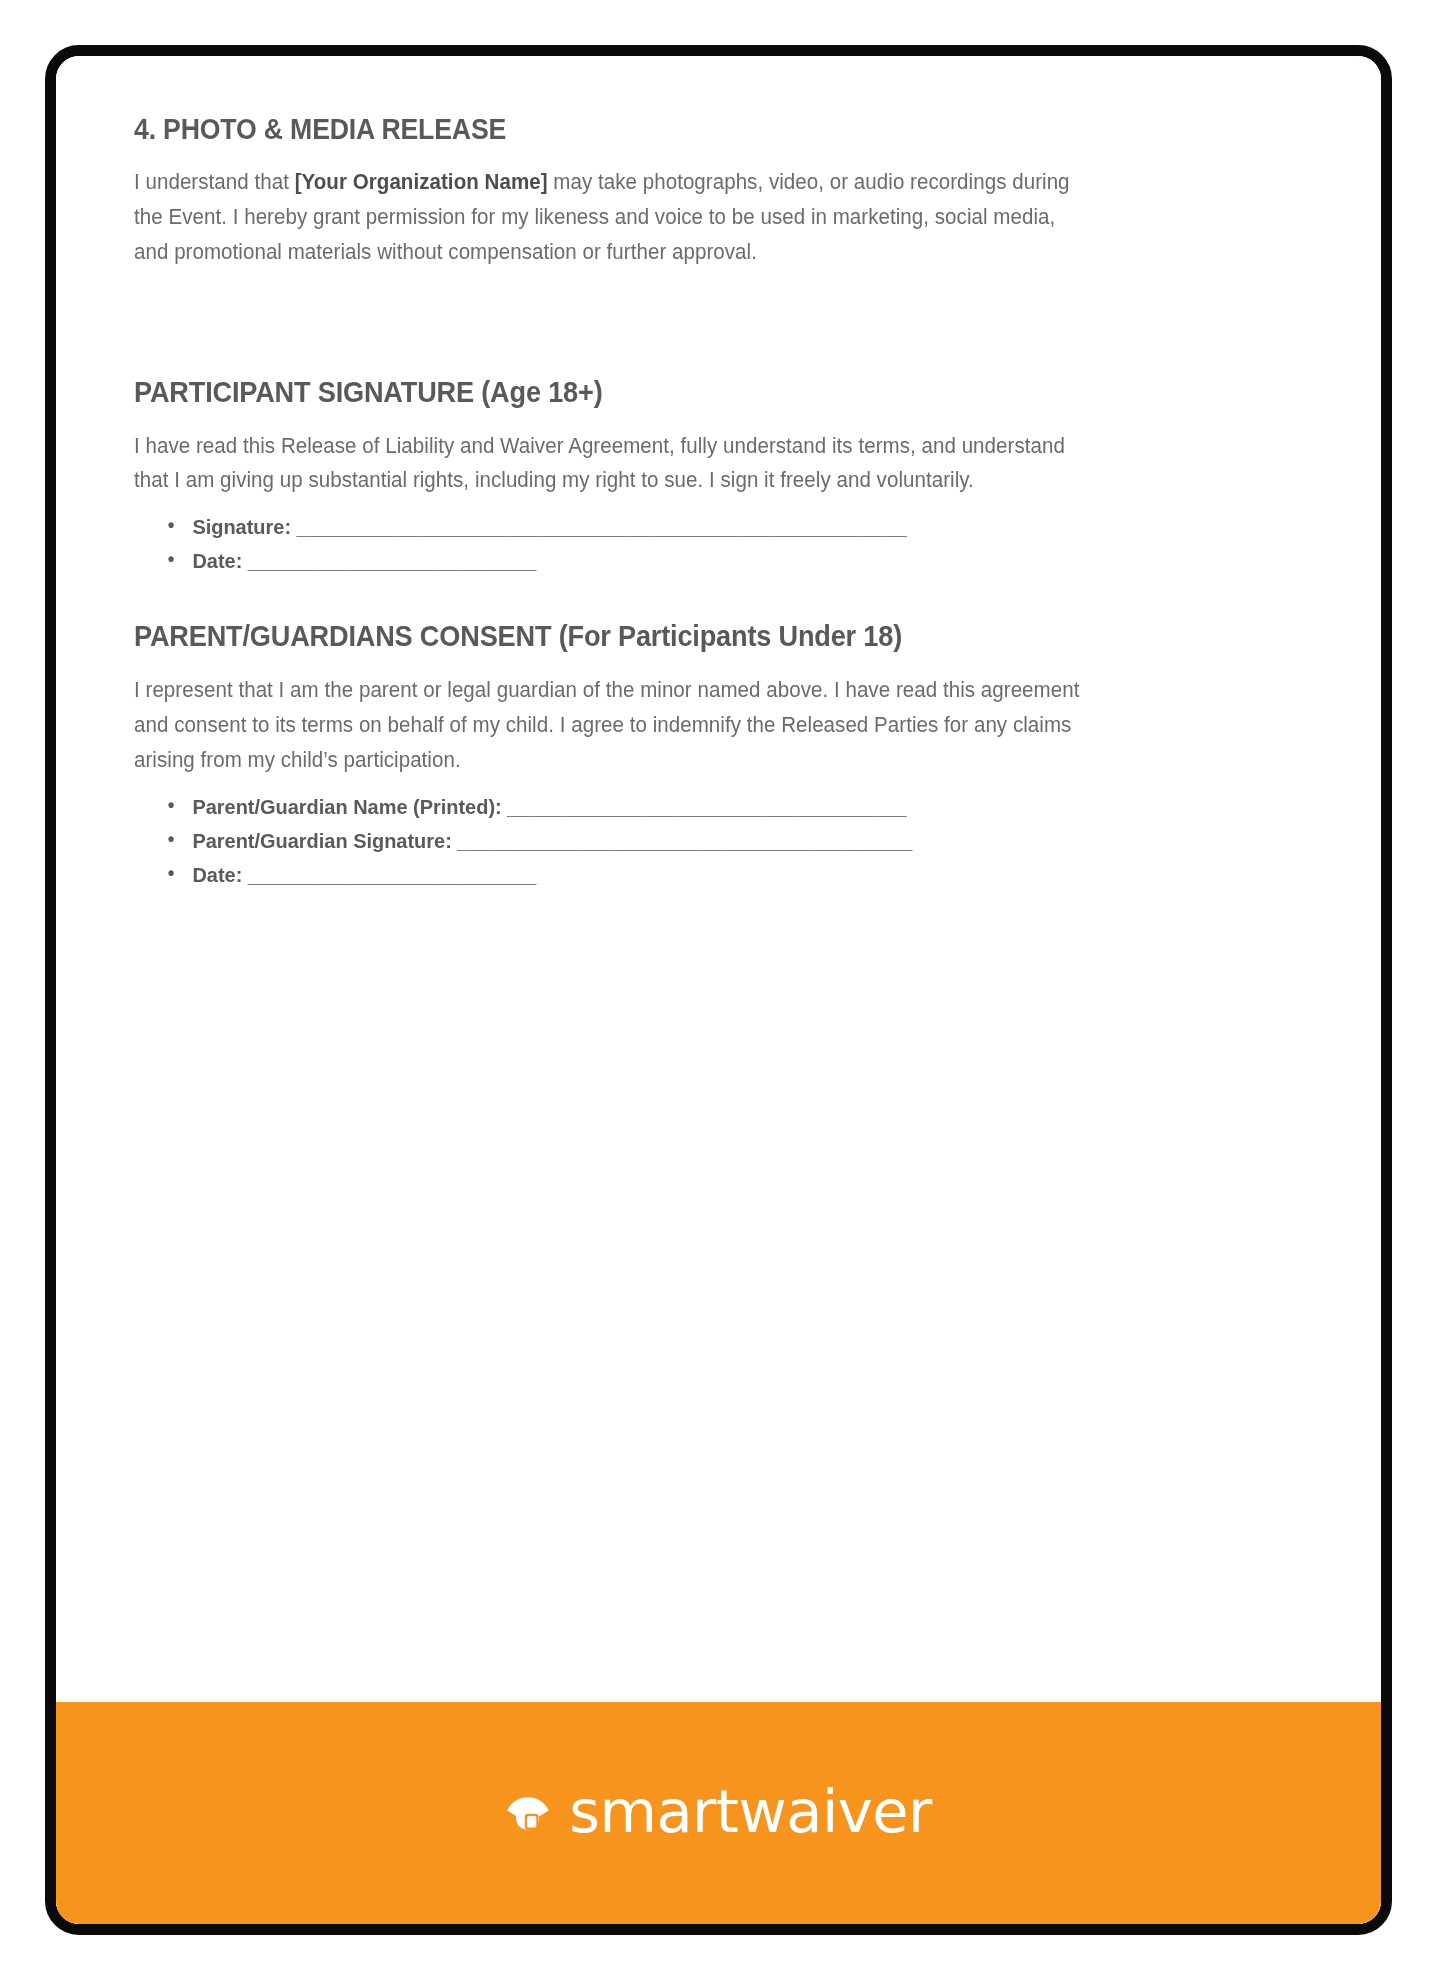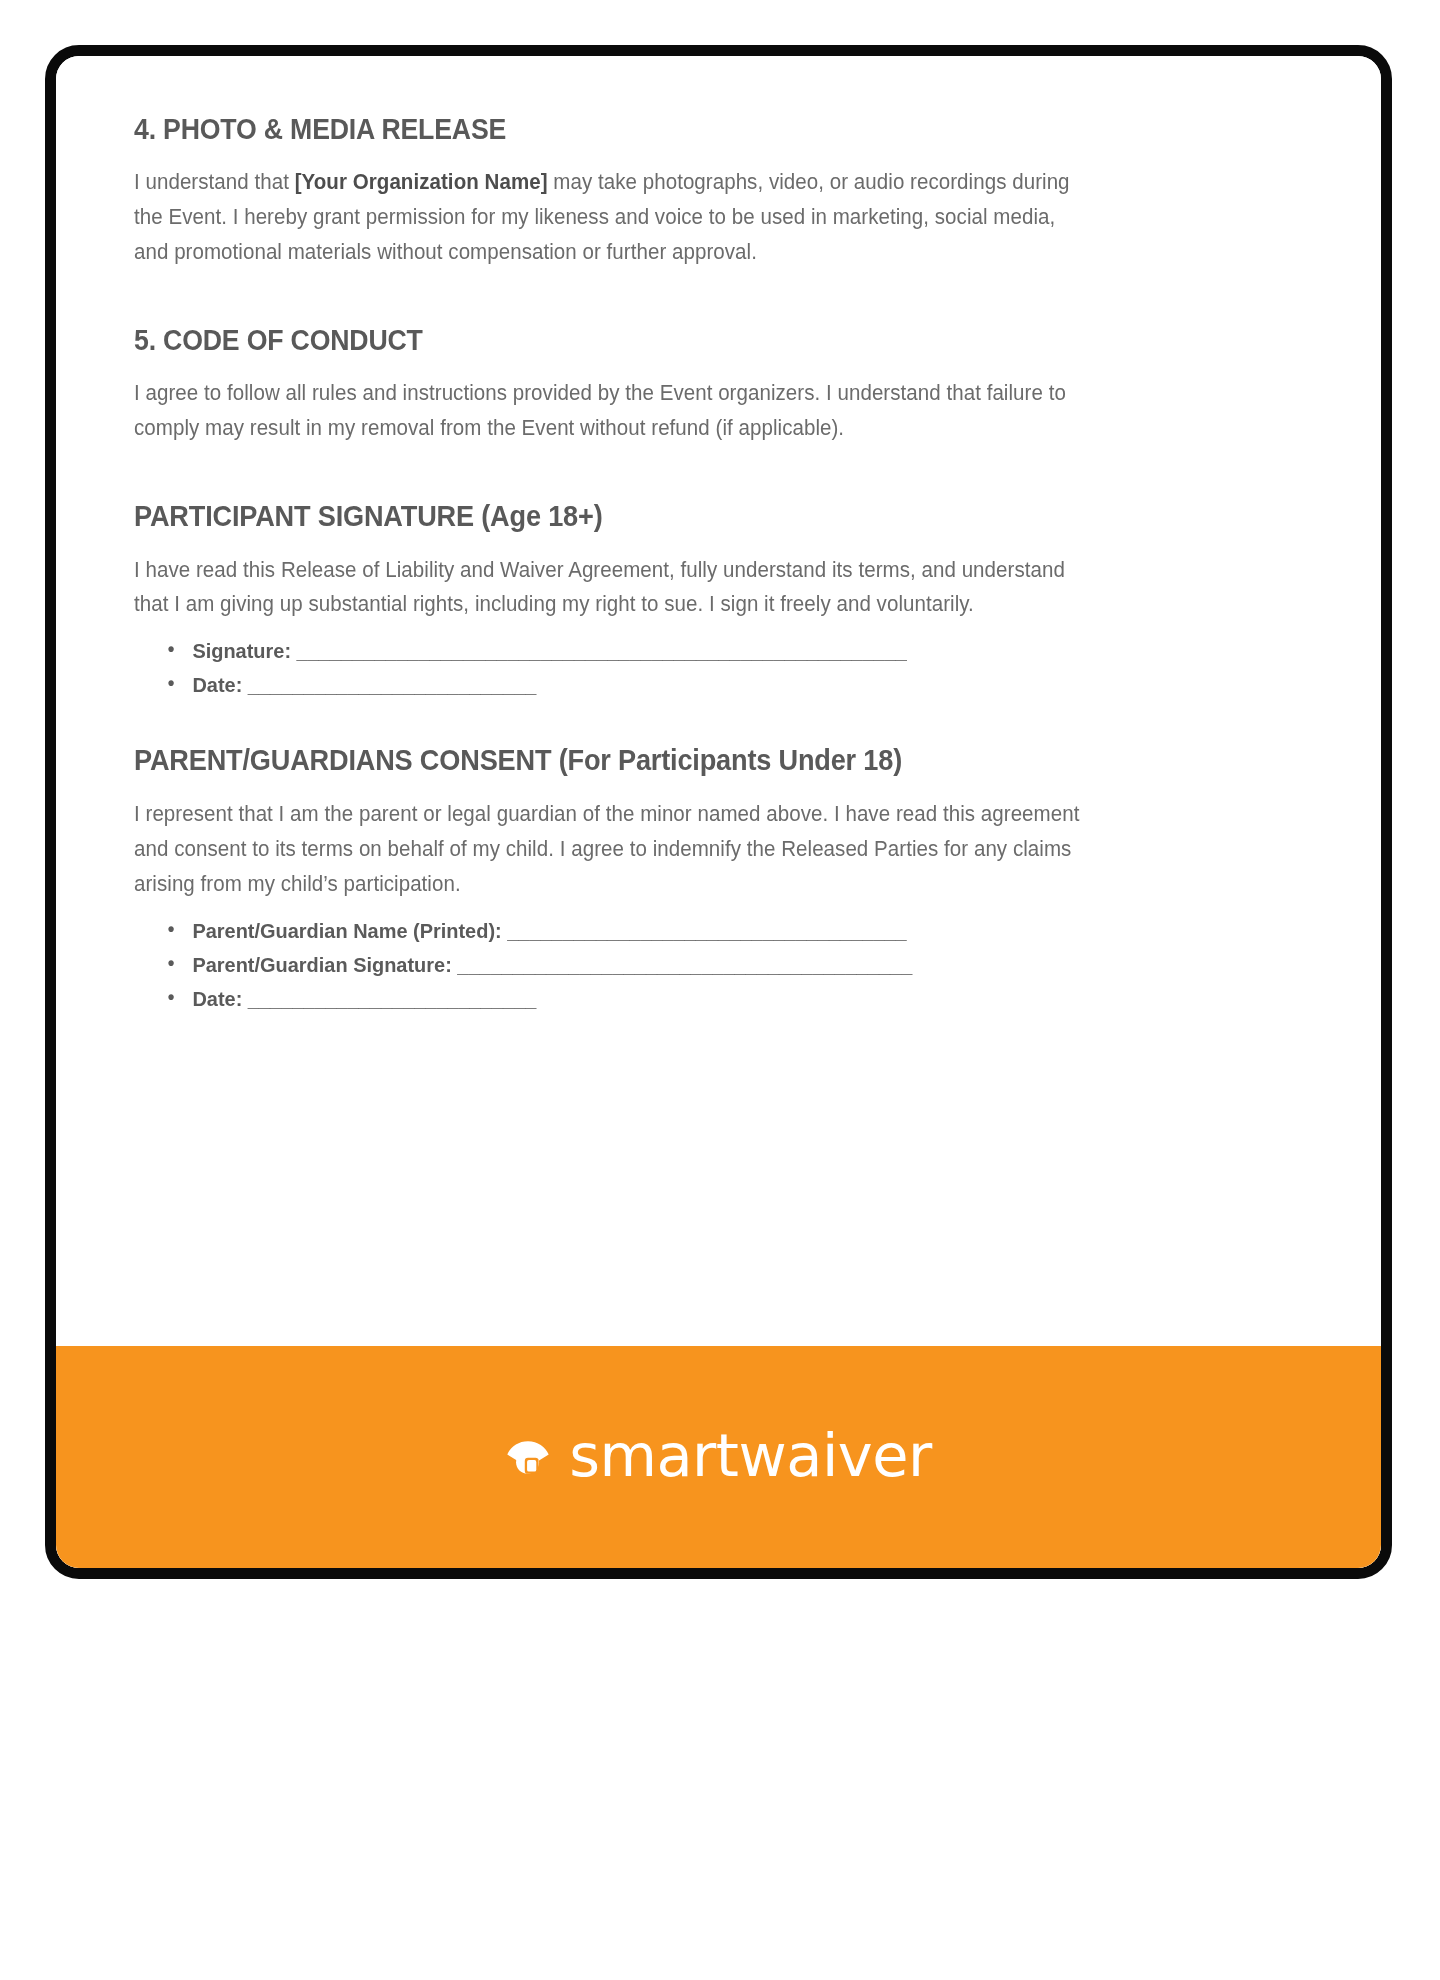--- a/index.html
+++ b/index.html
@@ -10,21 +10,21 @@
     background: #ffffff;
     font-family: "Liberation Sans", sans-serif;
   }
 
   
   .page-frame {
     position: absolute;
     left: 45px;
     top: 45px;
     width: 1347px;
-    height: 1534px;
+    height: 1890px;
     border: 11px solid #0a0a0a;
     border-radius: 34px;
     background: #ffffff;
     overflow: hidden;
   }
 
   .page-inner {
     position: relative;
     width: 100%;
     height: 100%;
@@ -150,24 +150,20 @@
 
     <div class="doc-body">
 
       <section>
         <h2 class="section-heading">4. PHOTO &amp; MEDIA RELEASE</h2>
         <p class="body-text"><span>I understand that </span><b>[Your Organization Name]</b><span> may take photographs, video, or audio recordings during the Event. I hereby grant permission for my likeness and voice to be used in marketing, social media, and promotional materials without compensation or further approval.</span></p>
       </section>
 
       <div class="spacer-lg"></div>
 
-      <section>
-        <h2 class="section-heading">5. CODE OF CONDUCT</h2>
-        <p class="body-text">I agree to follow all rules and instructions provided by the Event organizers. I understand that failure to comply may result in my removal from the Event without refund (if applicable).</p>
-      </section>
 
       <div class="spacer-lg"></div>
 
       <section>
         <h2 class="section-heading mixed">PARTICIPANT SIGNATURE (Age 18+)</h2>
         <p class="body-text">I have read this Release of Liability and Waiver Agreement, fully understand its terms, and understand that I am giving up substantial rights, including my right to sue. I sign it freely and voluntarily.</p>
 
         <ul class="field-list">
           <li><span>Signature:</span>
             <span class="fill-line">_______________________________________________________</span>

